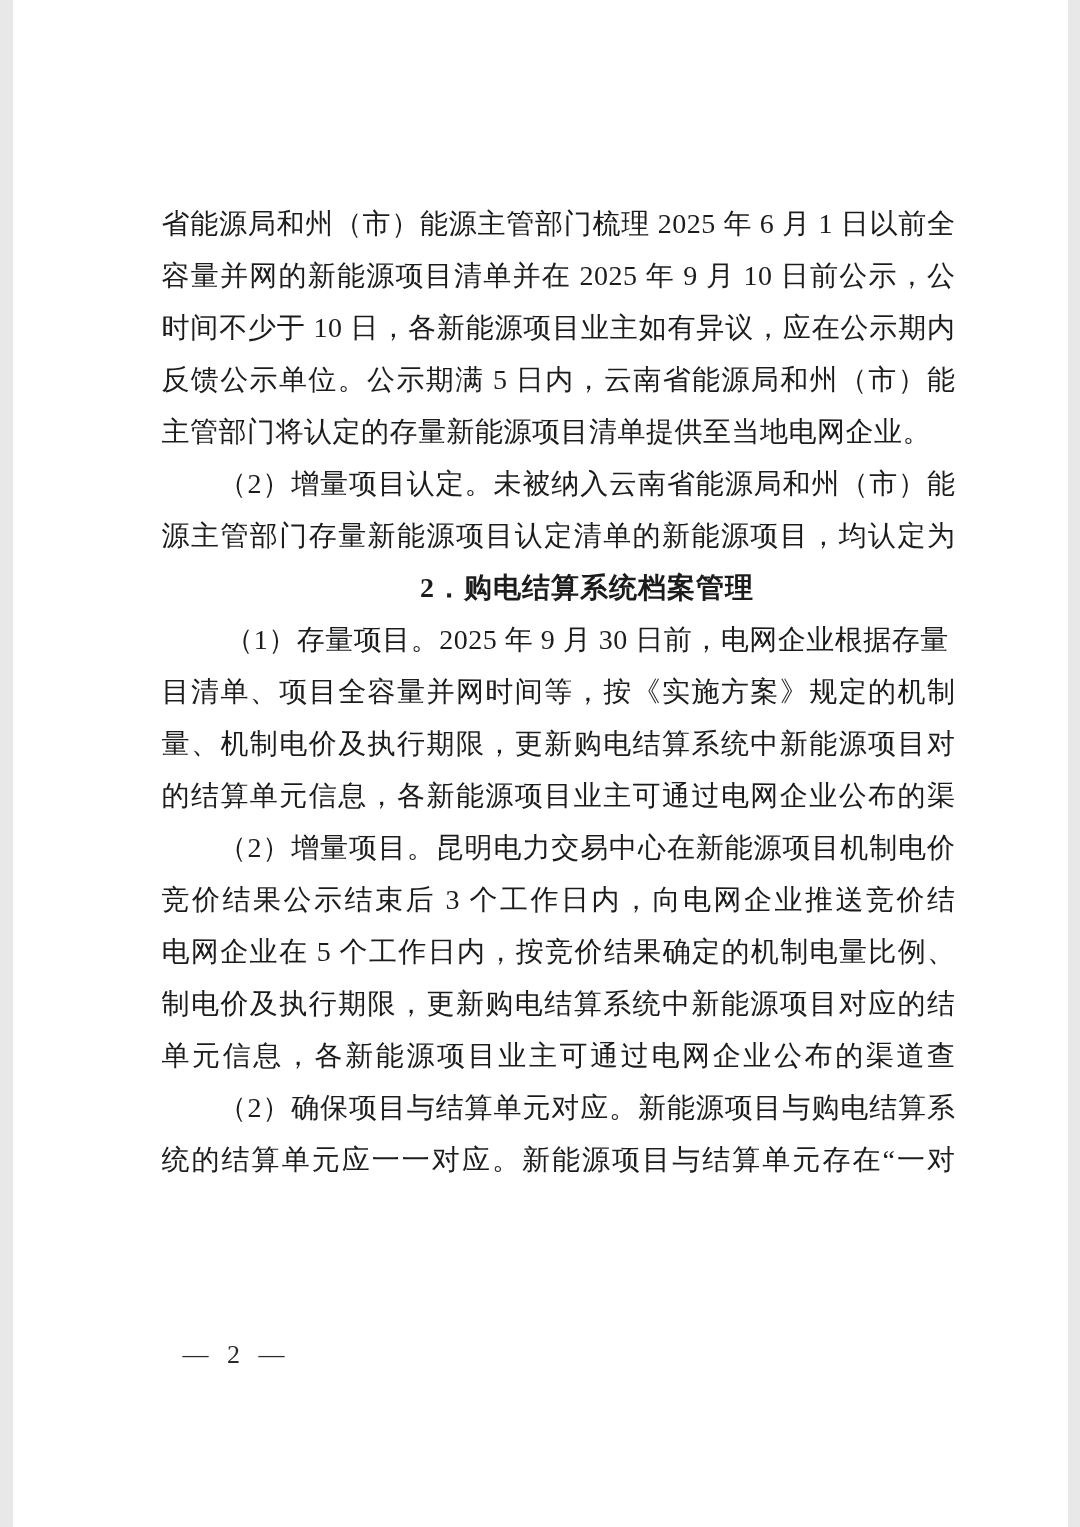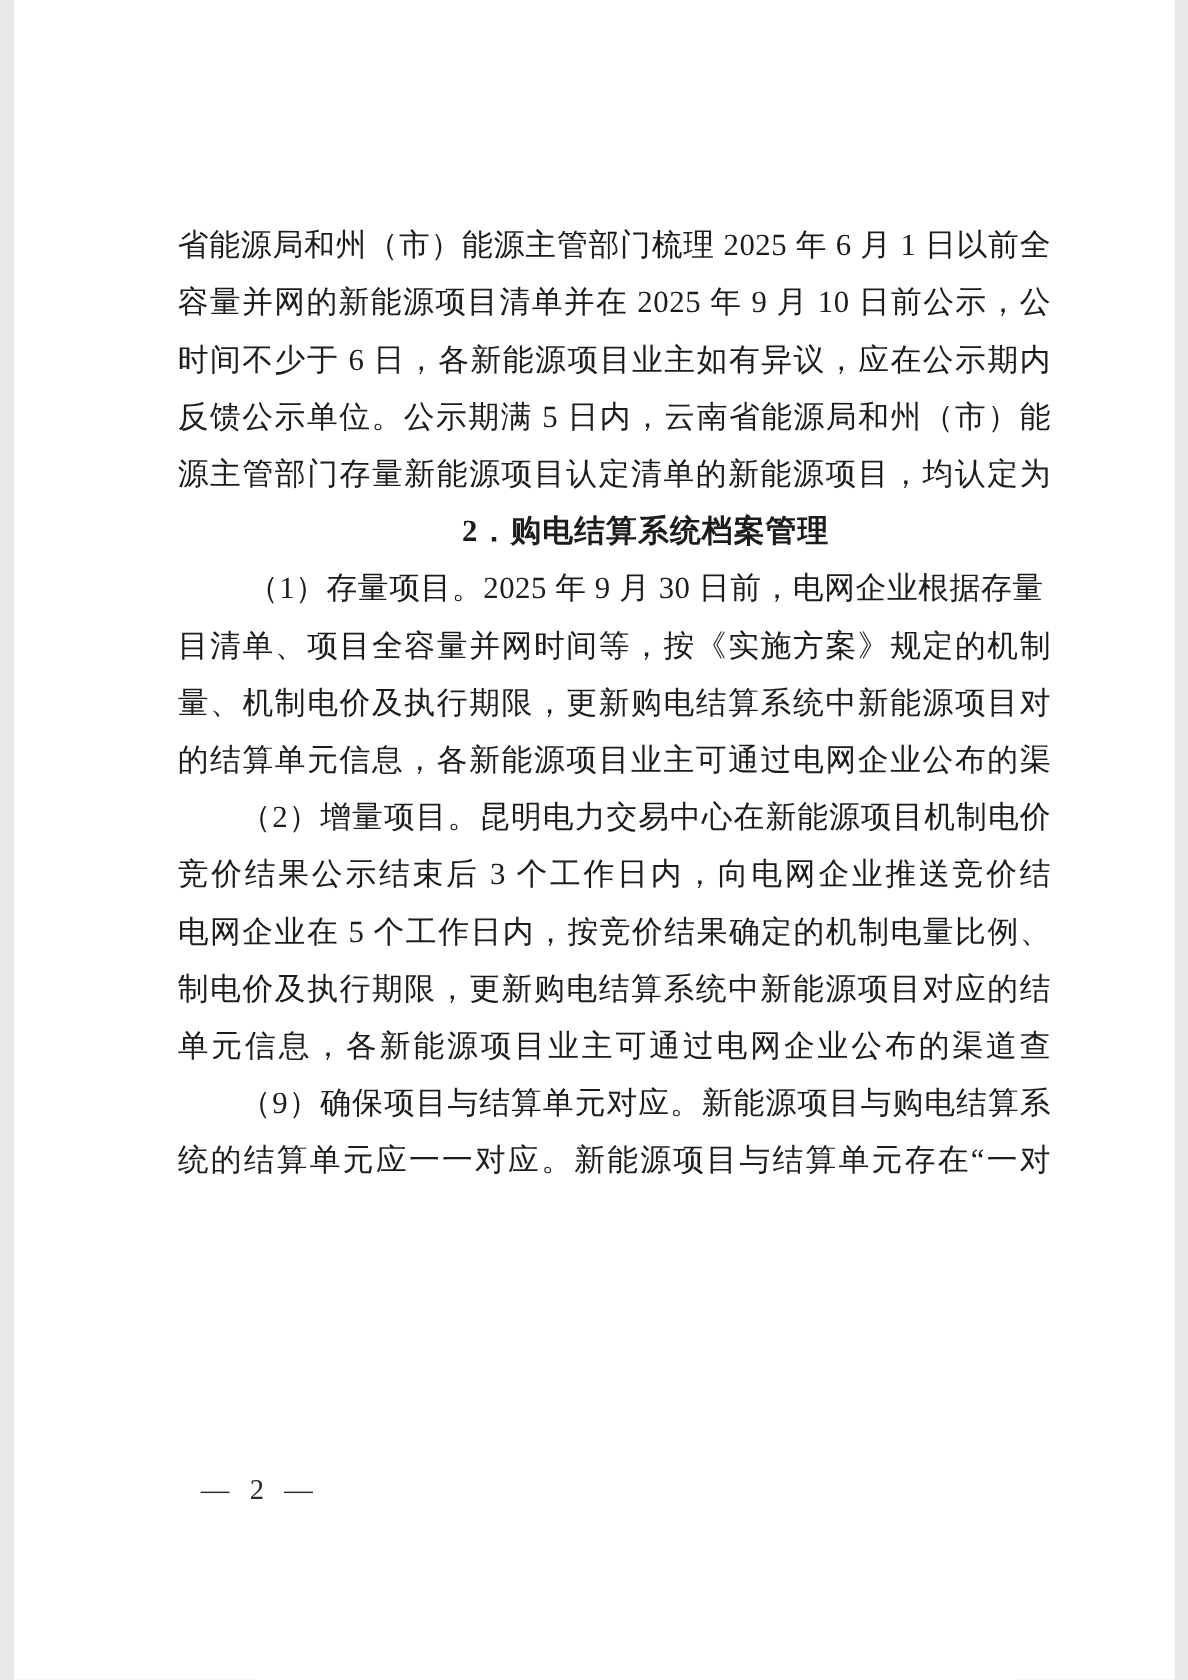--- a/index.html
+++ b/index.html
@@ -59,30 +59,32 @@
     color: #2a2a2a;
   }
 </style>
 </head>
 <body>
 
 <div class="page">
   <main class="content">
       <div class="line fill">省能源局和州（市）能源主管部门梳理 2025 年 6 月 1 日以前全</div>
       <div class="line fill">容量并网的新能源项目清单并在 2025 年 9 月 10 日前公示，公示</div>
-      <div class="line fill">时间不少于 6 日，各新能源项目业主如有异议，应在公示期内</div>
+      <div class="line fill">时间不少于 10 日，各新能源项目业主如有异议，应在公示期内</div>
       <div class="line fill">反馈公示单位。公示期满 5 日内，云南省能源局和州（市）能源</div>
+      <div class="line">主管部门将认定的存量新能源项目清单提供至当地电网企业。</div>
+      <div class="line fill indent">（2）增量项目认定。未被纳入云南省能源局和州（市）能</div>
       <div class="line fill">源主管部门存量新能源项目认定清单的新能源项目，均认定为增</div>
       <div class="line indent bold">2．购电结算系统档案管理</div>
       <div class="line fill indent">（1）存量项目。2025 年 9 月 30 日前，电网企业根据存量项</div>
       <div class="line fill">目清单、项目全容量并网时间等，按《实施方案》规定的机制电</div>
       <div class="line fill">量、机制电价及执行期限，更新购电结算系统中新能源项目对应</div>
       <div class="line fill">的结算单元信息，各新能源项目业主可通过电网企业公布的渠道</div>
       <div class="line fill indent">（2）增量项目。昆明电力交易中心在新能源项目机制电价</div>
       <div class="line fill">竞价结果公示结束后 3 个工作日内，向电网企业推送竞价结果。</div>
       <div class="line fill">电网企业在 5 个工作日内，按竞价结果确定的机制电量比例、机</div>
       <div class="line fill">制电价及执行期限，更新购电结算系统中新能源项目对应的结算</div>
       <div class="line fill">单元信息，各新能源项目业主可通过电网企业公布的渠道查询。</div>
-      <div class="line fill indent">（9）确保项目与结算单元对应。新能源项目与购电结算系</div>
+      <div class="line fill indent">（2）确保项目与结算单元对应。新能源项目与购电结算系</div>
       <div class="line fill">统的结算单元应一一对应。新能源项目与结算单元存在“一对多”</div>
     </main>
   <div class="footer">— 2 —</div>
 </div>
 
 </body></html>

